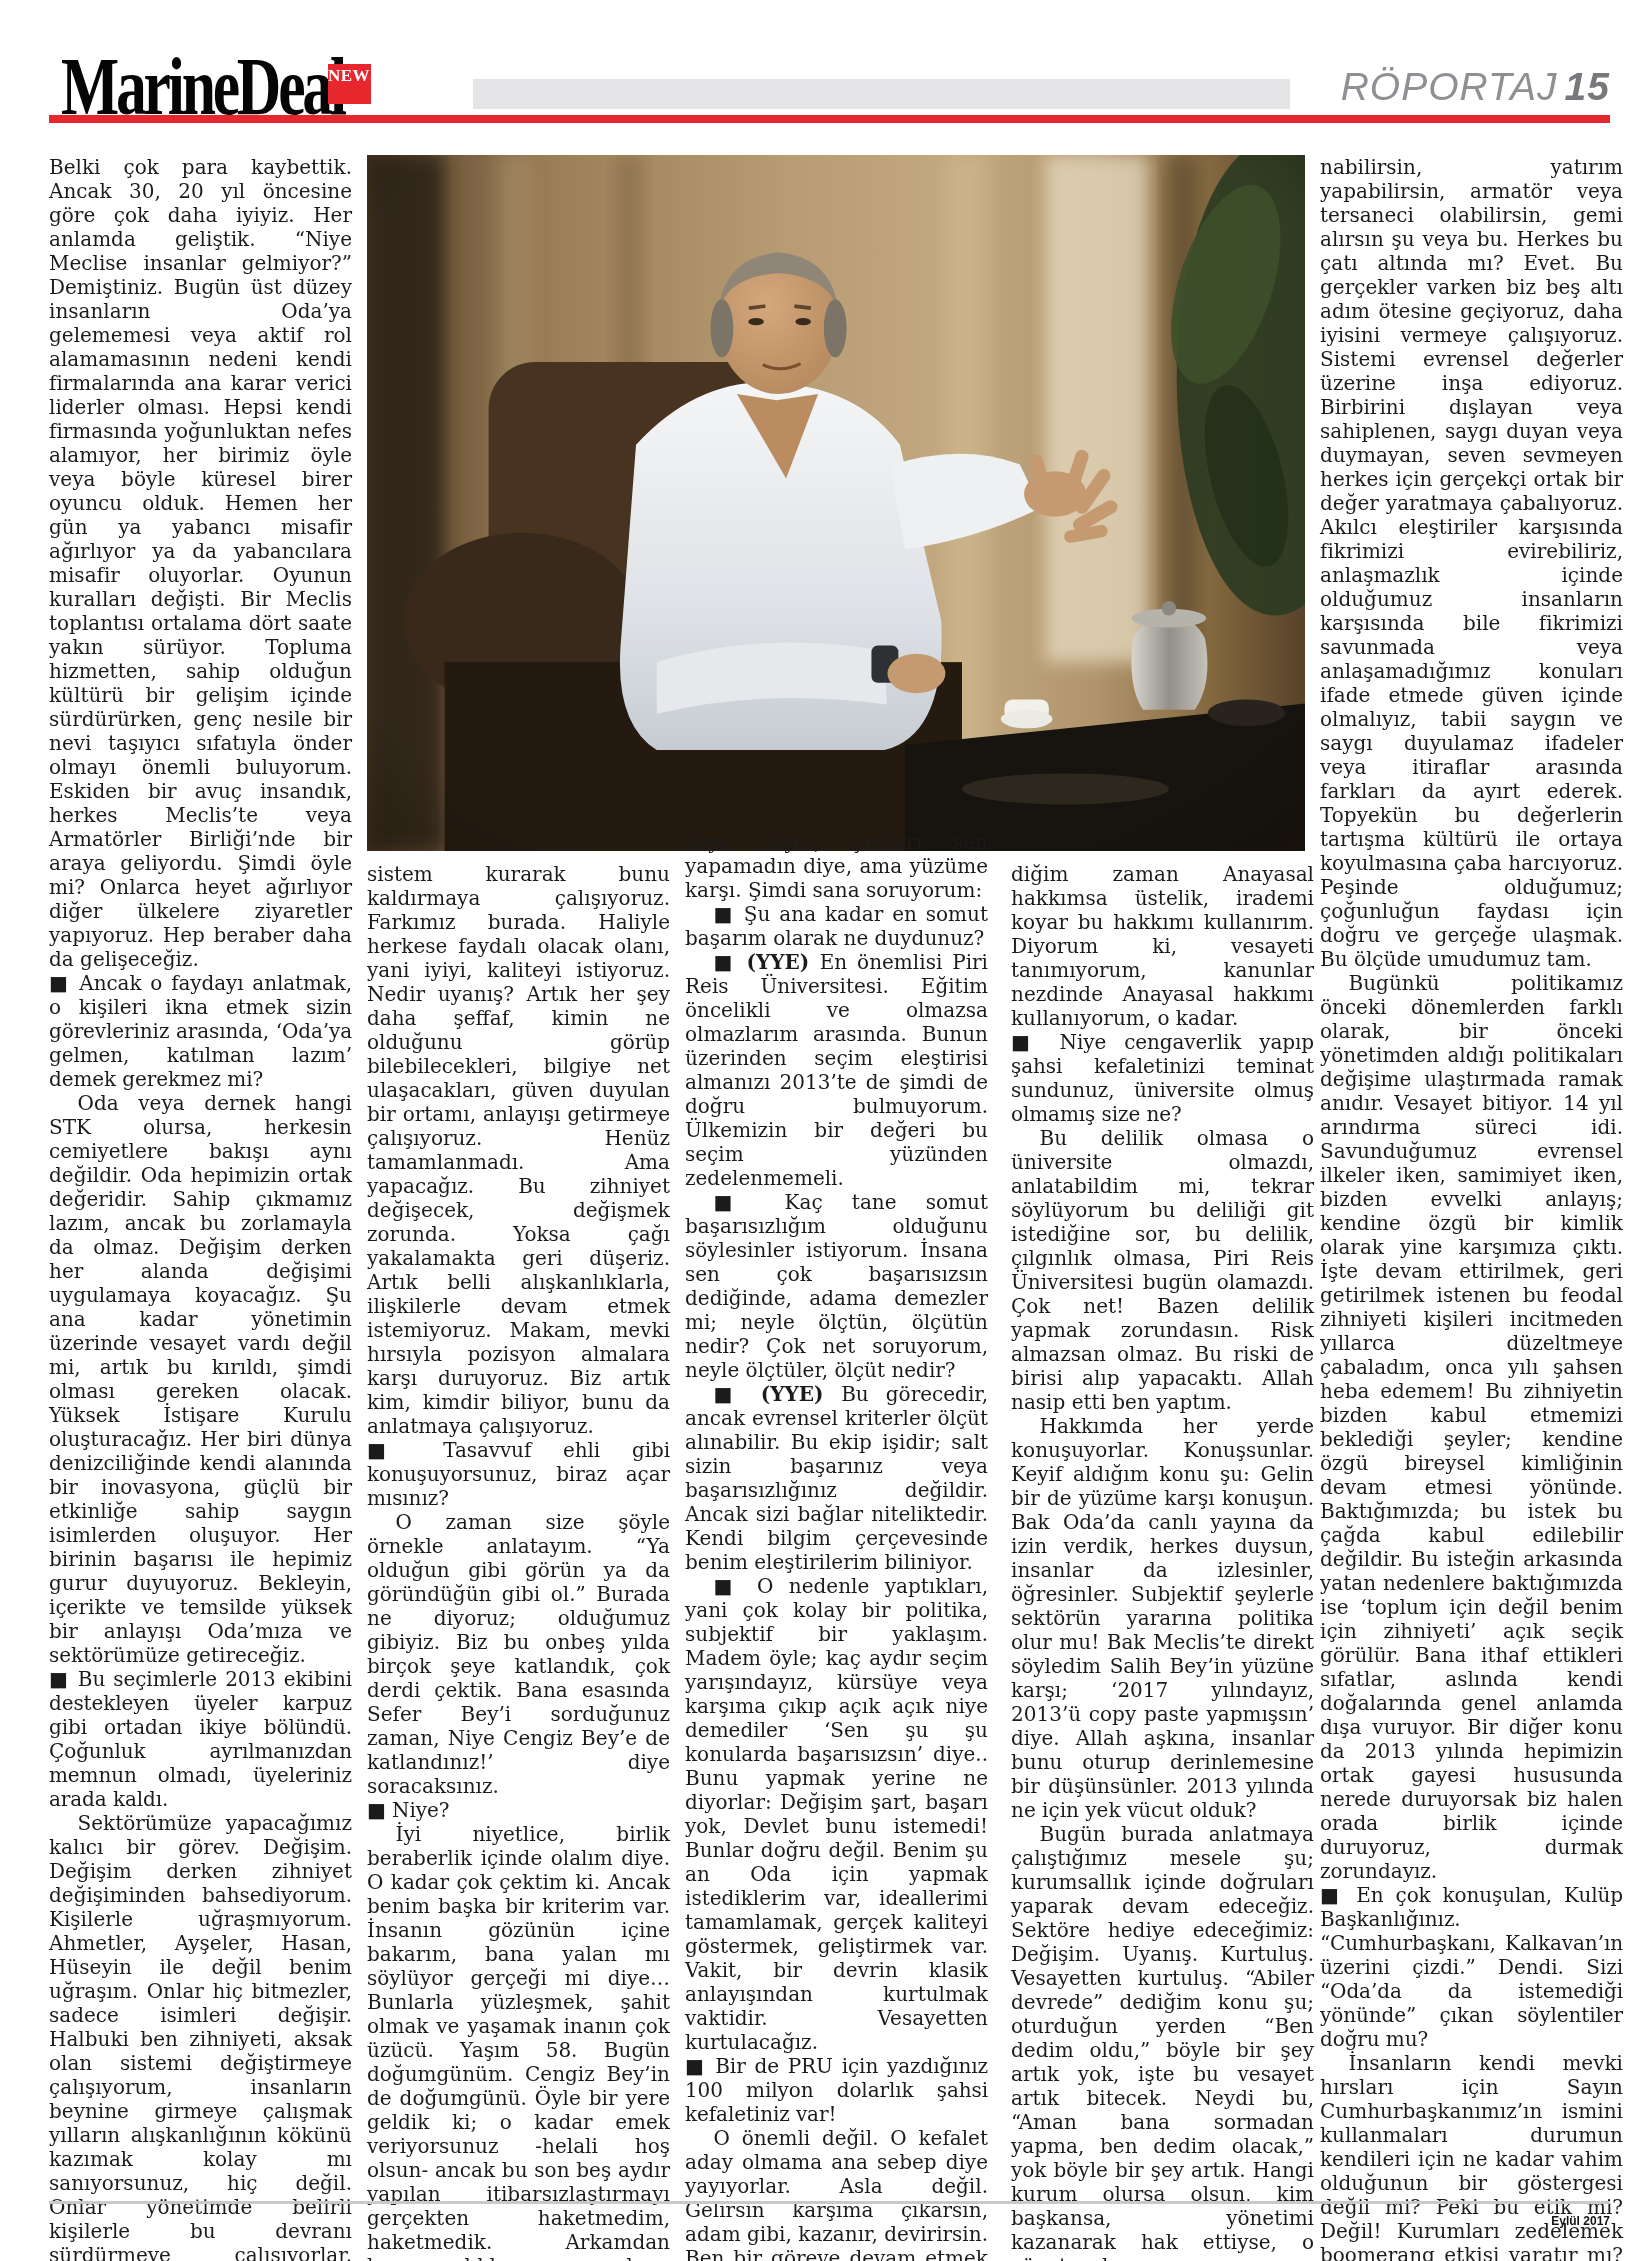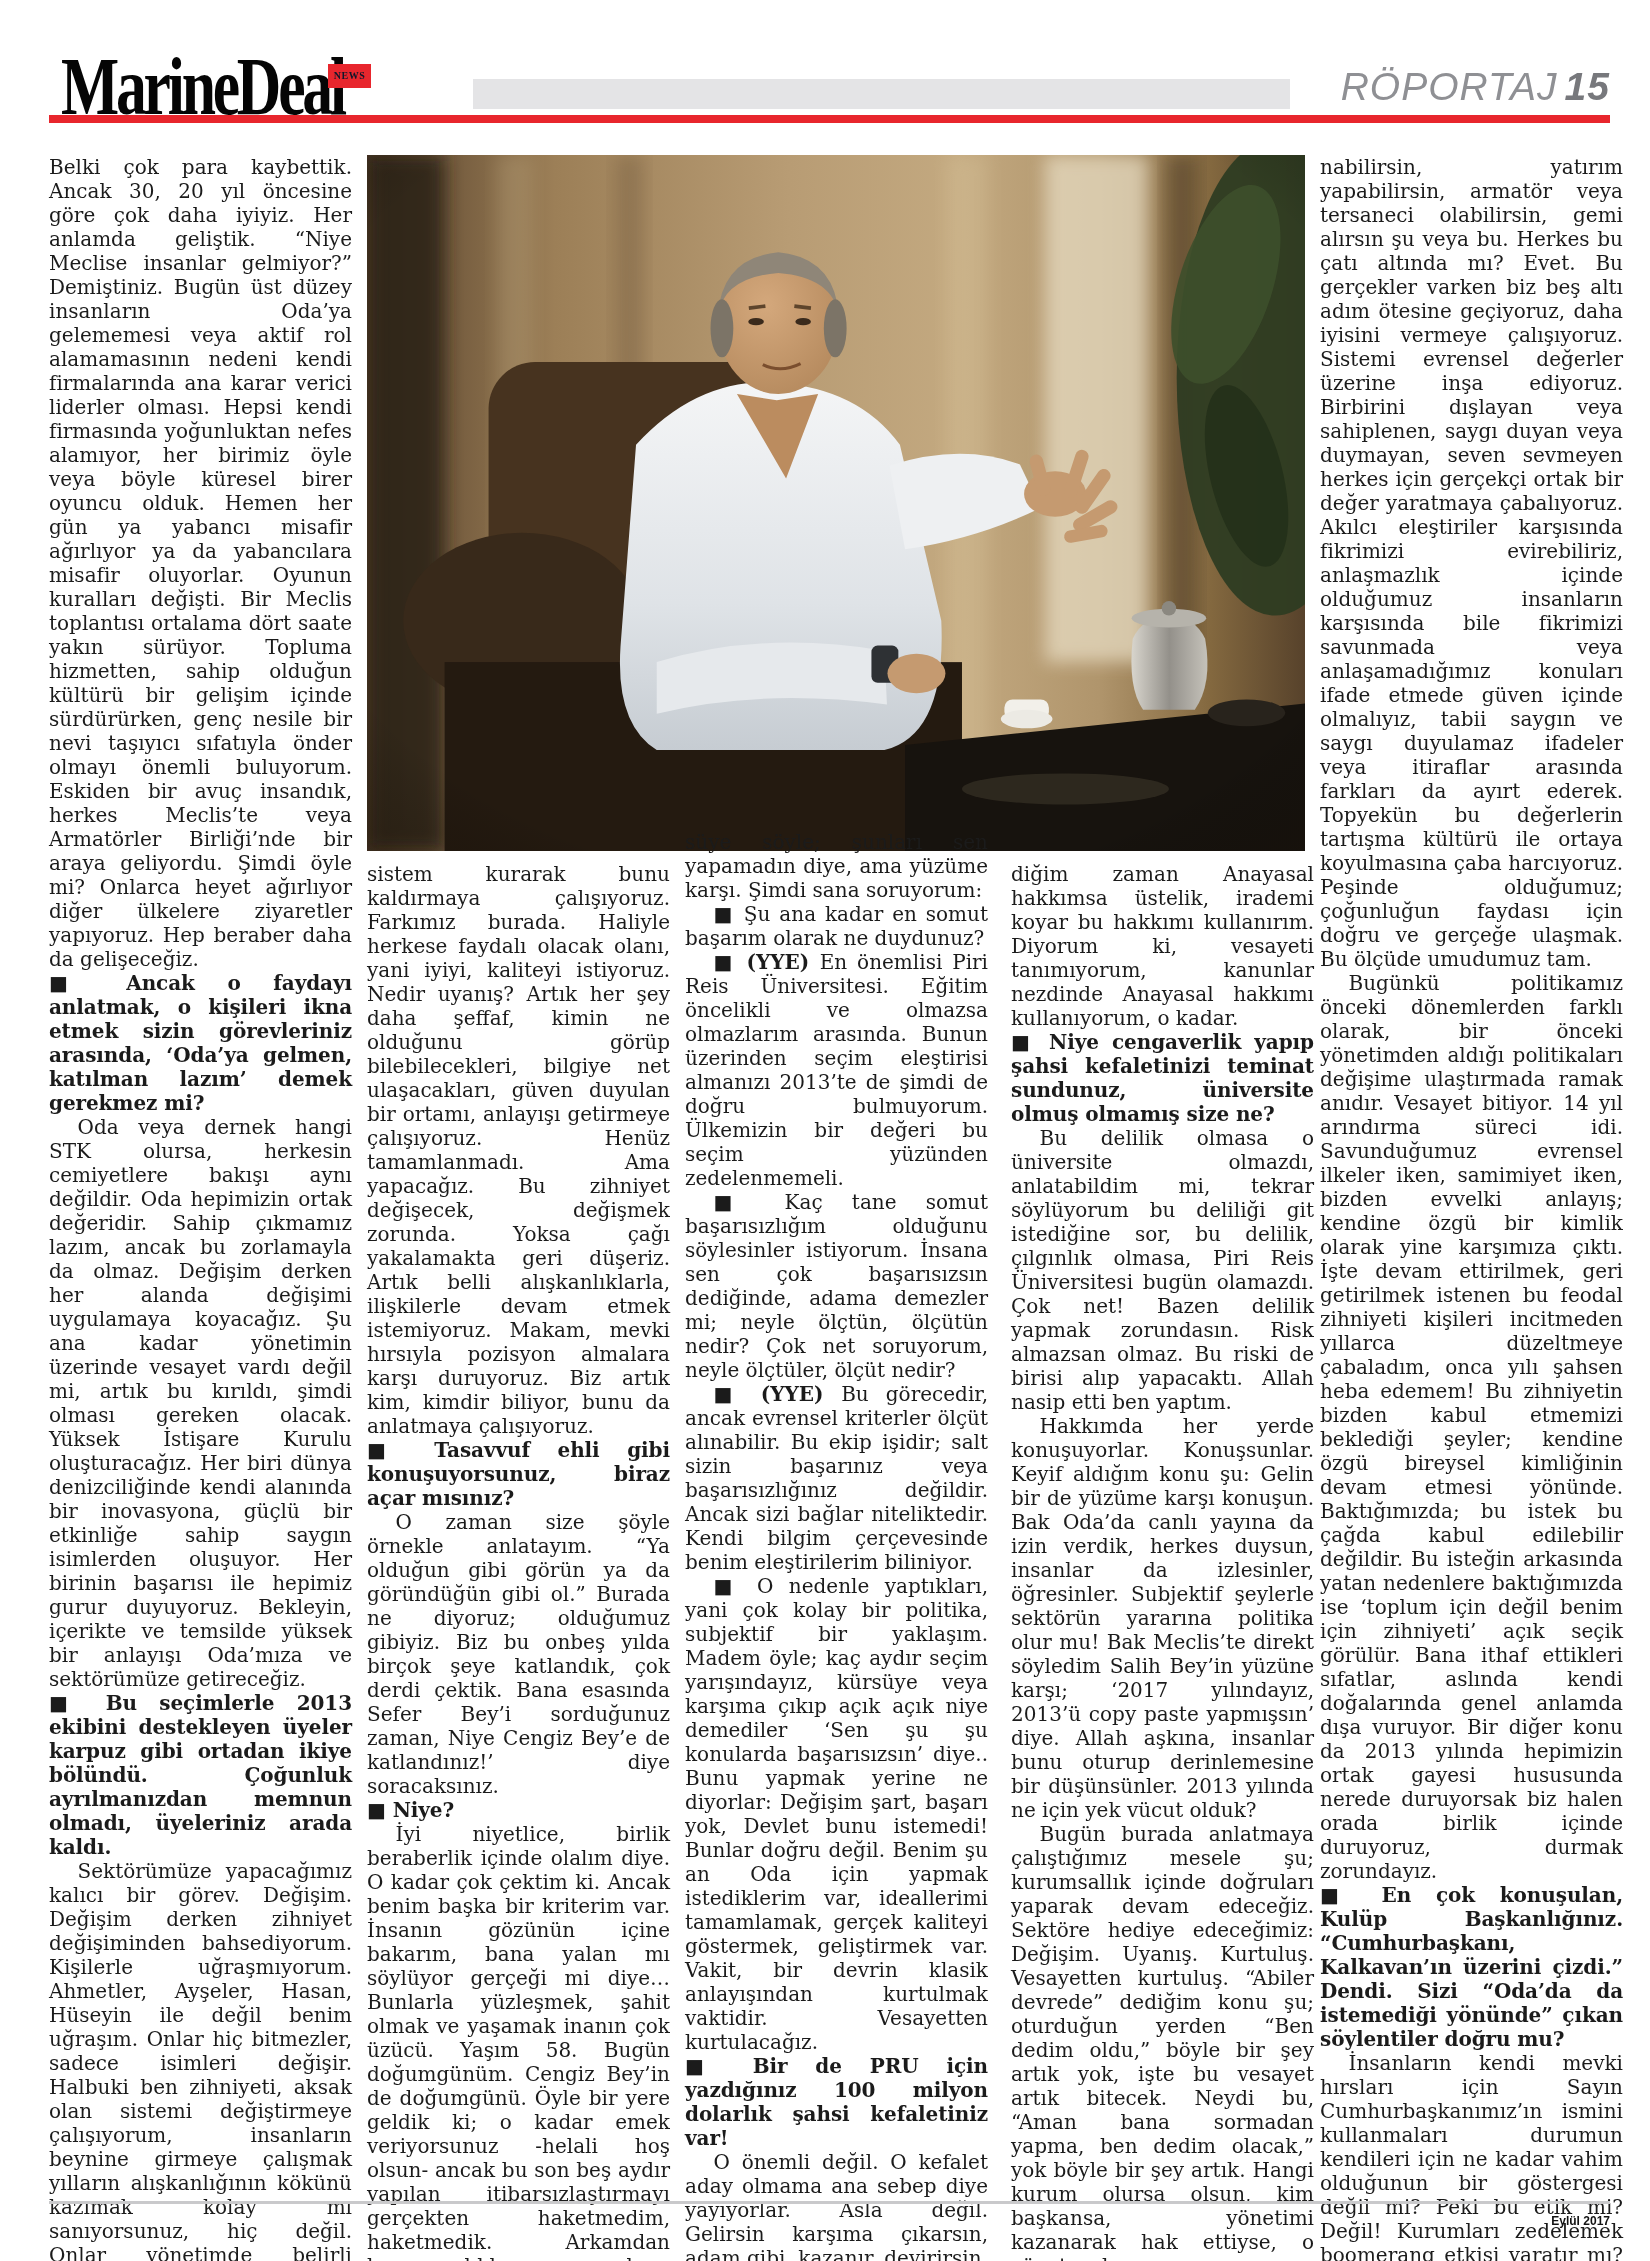--- a/index.html
+++ b/index.html
@@ -3,42 +3,42 @@
 <meta charset="utf-8">
 <style>
   html,body{margin:0;padding:0;}
   body{width:1650px;height:2261px;position:relative;background:#ffffff;overflow:hidden;
        font-family:"DejaVu Serif","Liberation Serif",serif;color:#1b1b1b;}
   
   .mast{position:absolute;left:61px;top:45px;height:72px;}
   .mastword{display:inline-block;font-family:"Liberation Serif",serif;font-weight:700;
             font-size:79px;letter-spacing:-4.1px;color:#050505;transform:scale(.78,1.04);
             transform-origin:left top;line-height:1;}
-  .newsbadge{position:absolute;left:328px;top:64px;width:43px;height:24px;background:#e8262d;
-             color:#0f172a;font-family:"Liberation Serif",serif;font-weight:700;font-size:10px;
+  .newsbadge{position:absolute;left:328px;top:64px;width:43px;height:40px;background:#e8262d;
+             color:#ffffff;font-family:"Liberation Serif",serif;font-weight:700;font-size:17px;
              line-height:24px;text-align:center;letter-spacing:0.5px;}
   .sectionband{position:absolute;left:473px;top:79px;width:817px;height:29.5px;background:#e4e4e6;}
   .sectiontitle{position:absolute;right:40px;top:63px;font-family:"Liberation Sans",sans-serif;
                 font-size:39px;line-height:47px;color:#8f9094;letter-spacing:1px;white-space:nowrap;font-style:italic;}
   .pagenum{font-weight:700;color:#77787c;margin-left:7.2px;}
   .redrule{position:absolute;left:49px;top:115px;width:1561px;height:8.3px;background:#e8262d;}
   
   .photo{position:absolute;left:367px;top:155px;width:938px;height:696px;overflow:hidden;}
   .photo svg{display:block;width:100%;height:100%;}
   
   .col{position:absolute;width:303px;top:155px;font-size:20px;line-height:24px;
        text-align:justify;hyphens:auto;-webkit-hyphens:auto;}
   #c1{left:49px;}
   #c2{left:367px;top:862px;}
   #c3{left:685px;top:830px;}
   #c4{left:1002px;top:862px;margin-left:9px;}
   #c5{left:1320px;}
   .blk{margin:0;}
   .blk.p,.blk.s,.blk.a{text-indent:28.5px;}
-  .blk.q{font-weight:700;text-indent:0;letter-spacing:-0.1px;}
+  .blk.q{font-weight:400;text-indent:0;letter-spacing:-0.1px;}
   .blk b{font-weight:700;}
   
   .footrule{position:absolute;left:49px;top:2201px;width:1561px;height:3.1px;background:#c9c9cb;}
   .footdate{position:absolute;right:40px;top:2214px;font-family:"Liberation Sans",sans-serif;
             font-weight:700;font-size:12px;color:#121212;}
 </style>
 </head>
 <body>
 
 <header>

